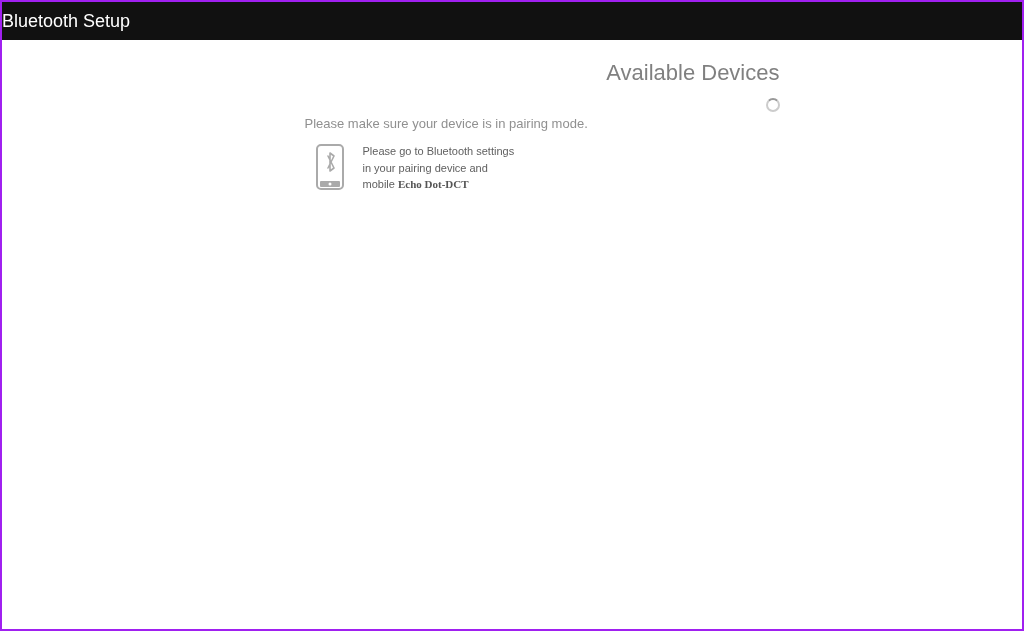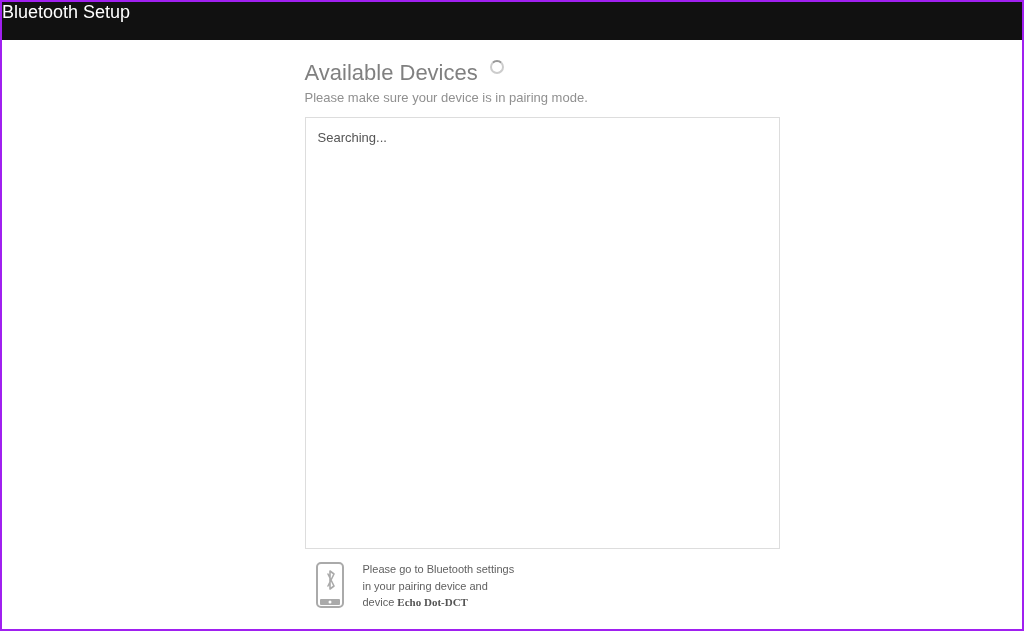--- a/index.html
+++ b/index.html
@@ -14,39 +14,40 @@
       background: #ffffff;
       border: 2px solid #a020f0;
       overflow: hidden;
       position: relative;
     }
     .header {
       background: #111111;
       color: #ffffff;
       height: 38px;
       display: flex;
-      align-items: flex-start;
+      align-items: center;
       padding-left: 0px;
       font-size: 18px;
       font-weight: 400;
     }
     .content {
       padding-top: 20px;
       display: flex;
       flex-direction: column;
       align-items: center;
     }
     .main-column {
       width: 475px;
       margin-left: 60px;
     }
     .title-row {
       display: flex;
-      align-items: flex-start;
+      align-items: flex-end;
       gap: 12px;
+      flex-direction: column;
     }
     .title {
       color: #808080;
       font-size: 22px;
       font-weight: 400;
     }
     .spinner {
       width: 14px;
       height: 14px;
       border: 2px solid #cccccc;
@@ -109,38 +110,35 @@
 <div class="content">
   <div class="main-column">
 
     <div class="title-row">
       <span class="title">Available Devices</span>
       <span class="spinner"></span>
     </div>
 
     <div class="subtitle">Please make sure your device is in pairing mode.</div>
 
-    <div class="device-box">
-      <span>Searching...</span>
-    </div>
 
     <div class="footer-section">
 
       <div class="pairing-row">
         <div class="phone-icon">
           <svg width="30" height="48" viewBox="0 0 30 48">
             <rect x="2" y="2" width="26" height="44" rx="4" ry="4" fill="none" stroke="#aaaaaa" stroke-width="2"></rect>
             <rect x="5" y="38" width="20" height="6" rx="1" fill="#aaaaaa"></rect>
             <circle cx="15" cy="41" r="1.5" fill="#ffffff"></circle>
             <path d="M 13 13 L 19 25 L 15 28 L 15 10 L 19 13 L 13 25" fill="none" stroke="#aaaaaa" stroke-width="1.6" stroke-linejoin="round" stroke-linecap="round"></path>
           </svg>
         </div>
         <div class="pairing-text">
           <span>Please go to Bluetooth settings</span><br>
           <span>in your pairing device and</span><br>
-          <span>device </span><strong>Echo Dot-DCT</strong>
+          <span>mobile </span><strong>Echo Dot-DCT</strong>
         </div>
       </div>
 
     </div>
 
   </div>
 </div>
 
 </body></html>

